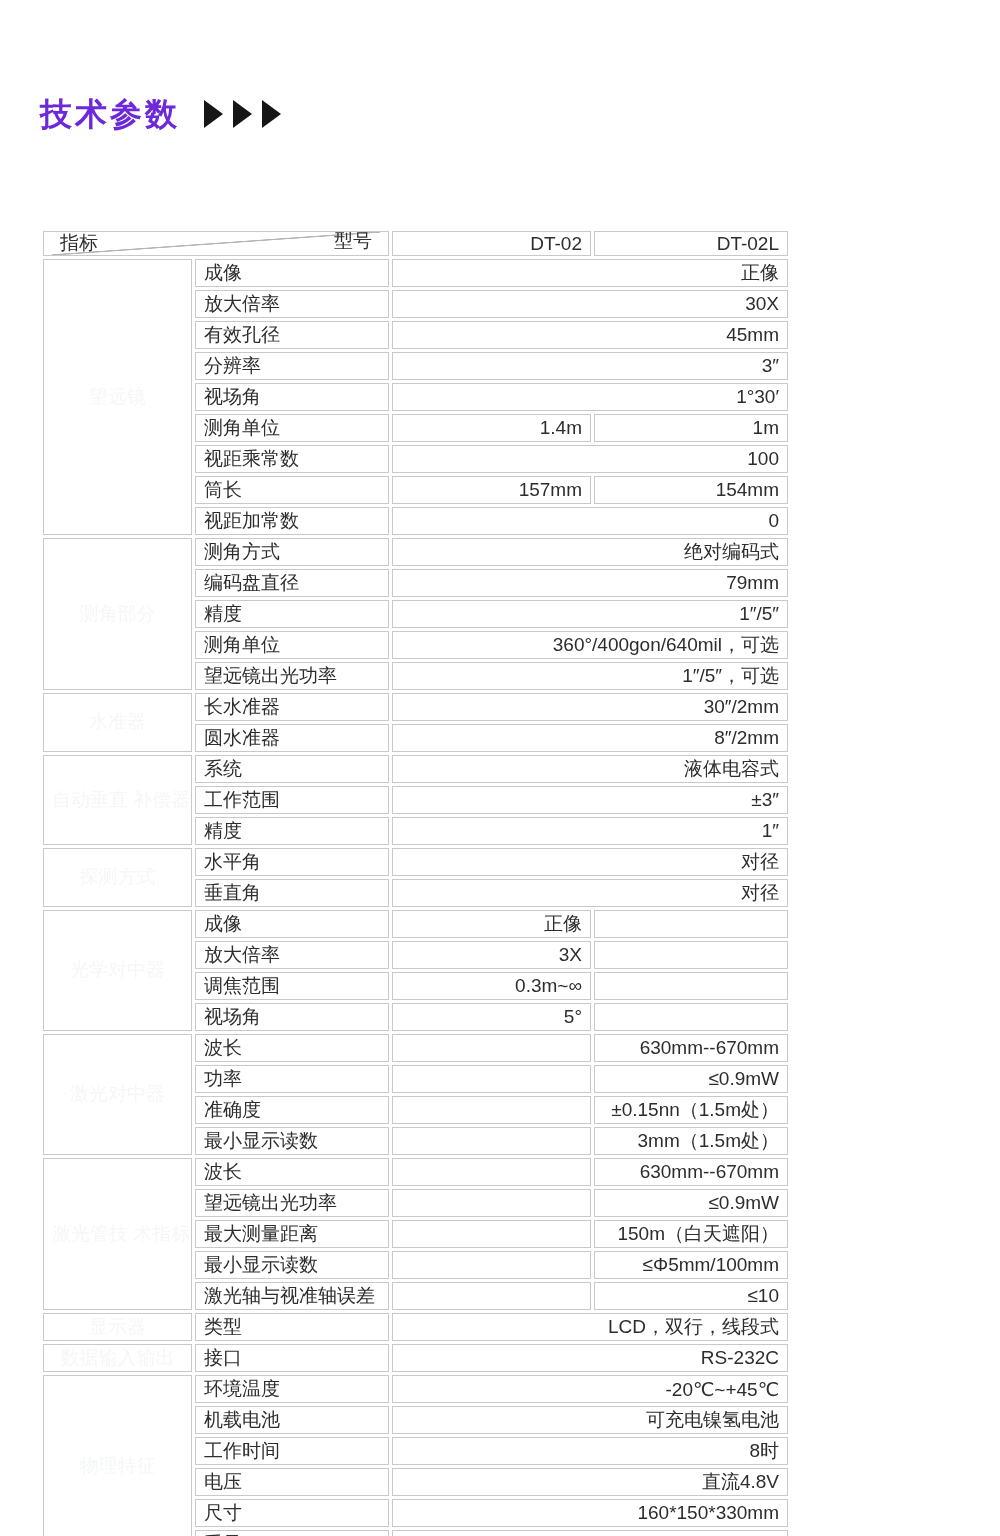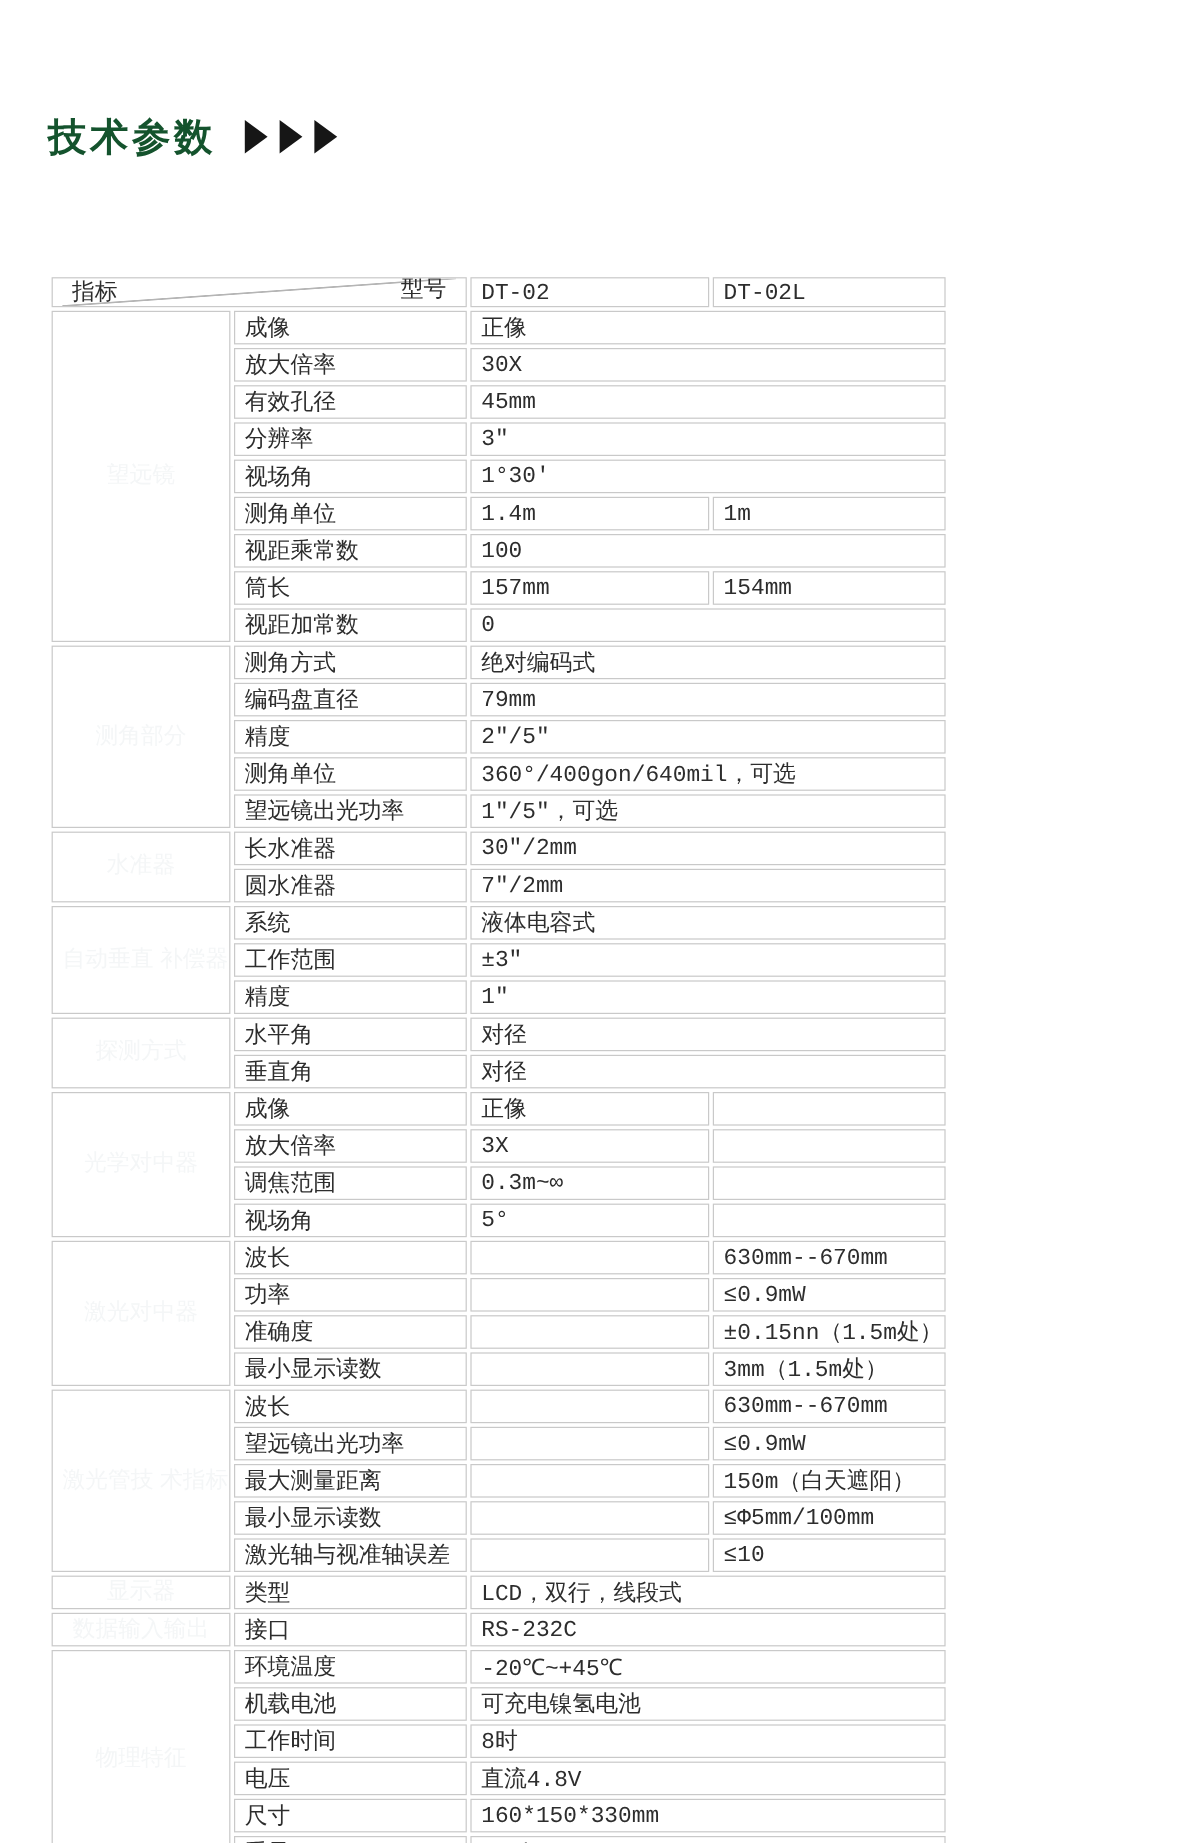--- a/index.html
+++ b/index.html
@@ -19,21 +19,21 @@
     position: absolute;
     left: 40px;
     top: 98px;
     display: flex;
     align-items: center;
     gap: 24px;
   }
   .page-title {
     font-size: 32px;
     font-weight: 900;
-    color: #14532d;
+    color: #6d28d9;
     letter-spacing: 3px;
     line-height: 1;
   }
   .tri-row {
     display: flex;
     align-items: center;
     gap: 10px;
   }
   .tri {
     width: 0;
@@ -70,23 +70,22 @@
     vertical-align: middle;
     white-space: pre-line;
     line-height: 1.2;
     padding: 0 4px;
   }
   td.label {
     text-align: left;
     vertical-align: middle;
   }
   td.value {
-    text-align: left;
+    text-align: right;
     vertical-align: middle;
-    font-family: Liberation Mono, monospace;
   }
   td.corner-cell {
     padding: 0;
     position: relative;
   }
   .corner-inner {
     display: flex;
     justify-content: space-between;
     align-items: flex-end;
     height: 100%;
@@ -176,38 +175,38 @@
           <td class="group" rowspan="5">测角部分</td>
           <td class="label">测角方式</td>
           <td class="value" colspan="2">绝对编码式</td>
         </tr>
         <tr>
           <td class="label">编码盘直径</td>
           <td class="value" colspan="2">79mm</td>
         </tr>
         <tr>
           <td class="label">精度</td>
-          <td class="value" colspan="2">2″/5″</td>
+          <td class="value" colspan="2">1″/5″</td>
         </tr>
         <tr>
           <td class="label">测角单位</td>
           <td class="value" colspan="2">360°/400gon/640mil，可选</td>
         </tr>
         <tr>
           <td class="label">望远镜出光功率</td>
           <td class="value" colspan="2">1″/5″，可选</td>
         </tr>
         <tr>
           <td class="group" rowspan="2">水准器</td>
           <td class="label">长水准器</td>
           <td class="value" colspan="2">30″/2mm</td>
         </tr>
         <tr>
           <td class="label">圆水准器</td>
-          <td class="value" colspan="2">7″/2mm</td>
+          <td class="value" colspan="2">8″/2mm</td>
         </tr>
         <tr>
           <td class="group" rowspan="3">自动垂直
 补偿器</td>
           <td class="label">系统</td>
           <td class="value" colspan="2">液体电容式</td>
         </tr>
         <tr>
           <td class="label">工作范围</td>
           <td class="value" colspan="2">±3″</td>

